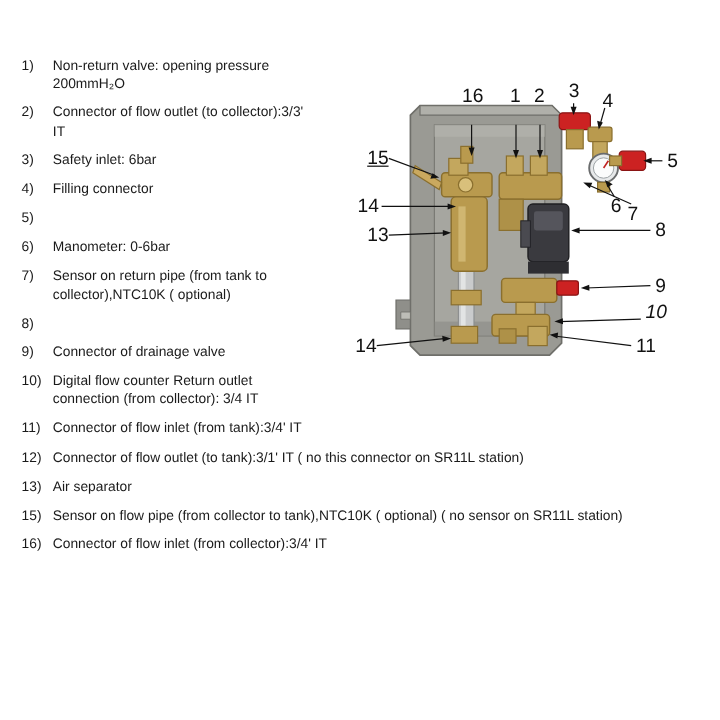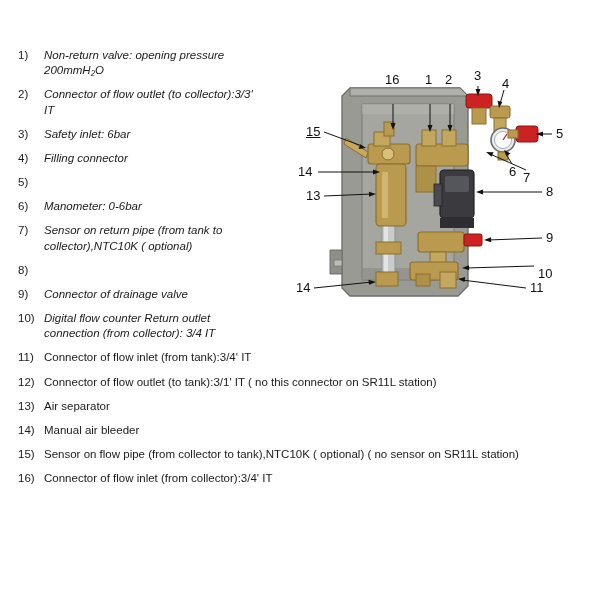--- a/index.html
+++ b/index.html
@@ -38,36 +38,36 @@
   .legend-num {
     width: 26px;
     flex: 0 0 26px;
     text-align: left;
     white-space: nowrap;
   }
   .legend-text {
     flex: 1 1 auto;
   }
   
-  .narrow .legend-text { max-width: 215px; font-style: italic; }
+  .narrow .legend-text { max-width: 215px; }
   .wide  .legend-text { max-width: 500px; }
 
   
   .drawing {
     position: absolute;
     left: 290px;
     top: 60px;
     width: 300px;
     height: 280px;
   }
   .dwg-svg { display: block; }
 
   .callout-label {
     position: absolute;
-    font-size: 13px;
+    font-size: 16px;
     color: #111;
   }
 </style>
 </head>
 <body>
 
 <div id="page">
 
   <div class="legend">
 
@@ -127,24 +127,20 @@
     <div class="legend-item wide">
       <span class="legend-num">12)</span>
       <span class="legend-text">Connector of flow outlet (to tank):3/1' IT ( no this connector on SR11L station)</span>
     </div>
 
     <div class="legend-item wide">
       <span class="legend-num">13)</span>
       <span class="legend-text">Air separator</span>
     </div>
 
-    <div class="legend-item wide">
-      <span class="legend-num">14)</span>
-      <span class="legend-text">Manual air bleeder</span>
-    </div>
 
     <div class="legend-item wide">
       <span class="legend-num">15)</span>
       <span class="legend-text">Sensor on flow pipe (from collector to tank),NTC10K ( optional) ( no sensor on SR11L station)</span>
     </div>
 
     <div class="legend-item wide">
       <span class="legend-num">16)</span>
       <span class="legend-text">Connector of flow inlet (from collector):3/4' IT</span>
     </div>
@@ -293,21 +289,21 @@
     <span class="callout-label" style="left:95px;  top:12px;">16</span>
     <span class="callout-label" style="left:135px; top:12px;">1</span>
     <span class="callout-label" style="left:155px; top:12px;">2</span>
     <span class="callout-label" style="left:184px; top:8px;">3</span>
     <span class="callout-label" style="left:212px; top:16px;">4</span>
     <span class="callout-label" style="left:266px; top:66px;">5</span>
     <span class="callout-label" style="left:219px; top:104px;">6</span>
     <span class="callout-label" style="left:233px; top:110px;">7</span>
     <span class="callout-label" style="left:256px; top:124px;">8</span>
     <span class="callout-label" style="left:256px; top:170px;">9</span>
-    <span class="callout-label" style="left:248px; top:206px;">10</span>
+    <span class="callout-label" style="left:248px; top:192px;font-style:italic;">10</span>
     <span class="callout-label" style="left:240px; top:220px;">11</span>
     <span class="callout-label" style="left:6px;   top:220px;">14</span>
     <span class="callout-label" style="left:16px;  top:128px;">13</span>
     <span class="callout-label" style="left:8px;   top:104px;">14</span>
     <span class="callout-label" style="left:16px;  top:64px;text-decoration:underline;">15</span>
   </div>
 
 </div>
 
 </body></html>

